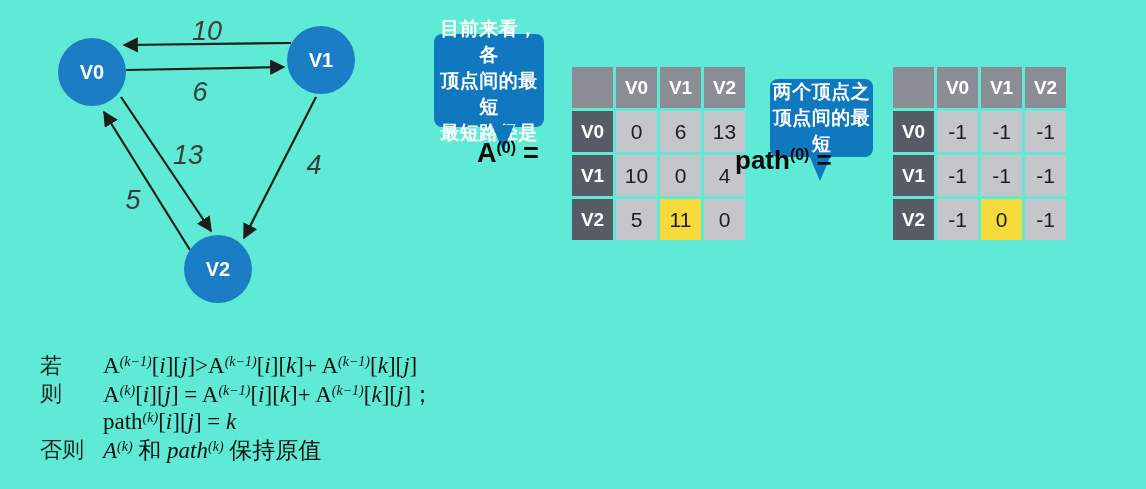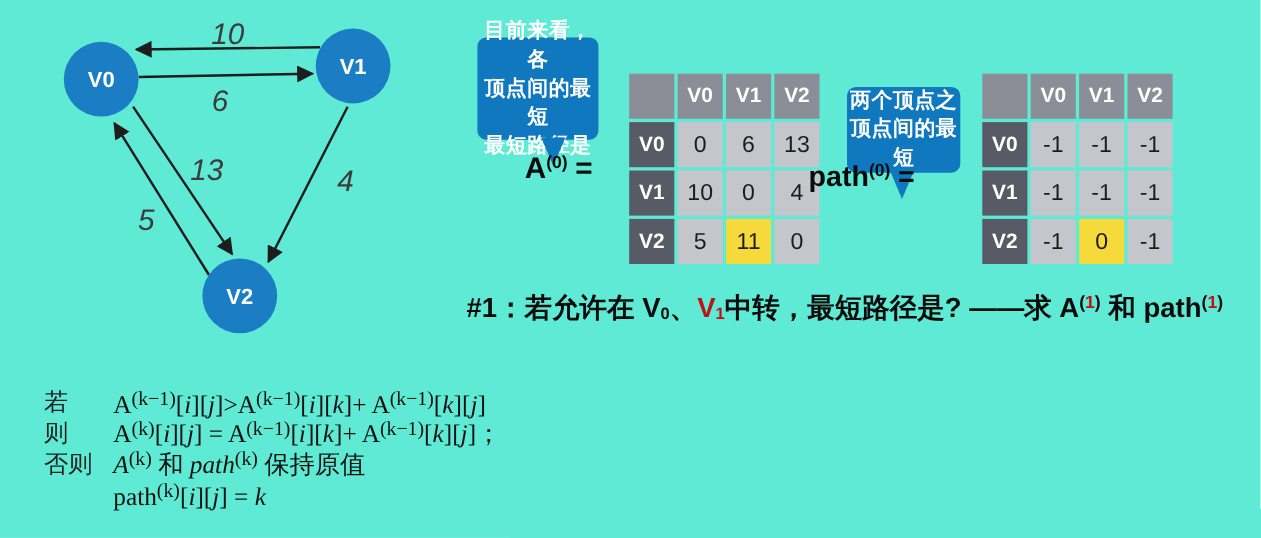--- a/index.html
+++ b/index.html
@@ -55,21 +55,21 @@
   #question .sup{font-size:16px;vertical-align:8px;}
   .red{color:var(--accent-red);}
 
   
   #formula{position:absolute;left:40px;top:352px;}
   .frow{display:flex;align-items:center;height:28px;}
   .flabel{width:63px;font-size:22px;color:#222;flex:none;}
   .fbody{font-family:"Liberation Serif","DejaVu Serif",serif;font-size:23px;color:#111;
          white-space:nowrap;}
   .fbody .it{font-style:italic;}
-  .fbody .supit{font-size:18px;vertical-align:7px;}
+  .fbody .supit{font-size:14px;vertical-align:7px;font-style:italic;}
 </style>
 </head>
 <body>
 
 <div id="canvas">
 
   <svg id="graph" width="400" height="345" viewBox="0 0 400 345">
     <defs>
       <marker id="arrow" viewBox="0 0 10 10" refX="9" refY="5" markerWidth="7" markerHeight="7" orient="auto">
         <path d="M0,0 L10,5 L0,10 z" fill="#1d1d1d"></path>
@@ -143,34 +143,33 @@
       <div class="mcell mhead mrow">V1</div>
       <div class="mcell mdata">-1</div>
       <div class="mcell mdata">-1</div>
       <div class="mcell mdata">-1</div>
       <div class="mcell mhead mrow">V2</div>
       <div class="mcell mdata">-1</div>
       <div class="mcell mdata hl">0</div>
       <div class="mcell mdata">-1</div>
     </div>
 
-  <div id="question"><span>#1：若允许在 </span><span>V</span><span class="sub">0</span><span>、</span><span class="red">V</span><span class="sub red">1</span><span>中转，最短路径是? ——求 </span><span>A</span><span class="sup">(</span><span class="sup red">1</span><span class="sup">)</span><span> 和 </span><span>path</span><span class="sup">(</span><span class="sup red">1</span><span class="sup">)</span></div>
 
   <div id="formula">
     <div class="frow">
       <div class="flabel">若</div>
       <div class="fbody"><span>A</span><span class="supit">(k−1)</span><span>[</span><span class="it">i</span><span>][</span><span class="it">j</span><span>]&gt;A</span><span class="supit">(k−1)</span><span>[</span><span class="it">i</span><span>][</span><span class="it">k</span><span>]+ A</span><span class="supit">(k−1)</span><span>[</span><span class="it">k</span><span>][</span><span class="it">j</span><span>]</span></div>
     </div>
     <div class="frow">
       <div class="flabel">则</div>
       <div class="fbody"><span>A</span><span class="supit">(k)</span><span>[</span><span class="it">i</span><span>][</span><span class="it">j</span><span>] = A</span><span class="supit">(k−1)</span><span>[</span><span class="it">i</span><span>][</span><span class="it">k</span><span>]+ A</span><span class="supit">(k−1)</span><span>[</span><span class="it">k</span><span>][</span><span class="it">j</span><span>]；</span></div>
     </div>
     <div class="frow">
+      <div class="flabel"></div>
+      <div class="fbody"><span>path</span><span class="supit">(k)</span><span>[</span><span class="it">i</span><span>][</span><span class="it">j</span><span>] = </span><span class="it">k</span></div>
+    </div>
+    <div class="frow">
       <div class="flabel">否则</div>
       <div class="fbody"><span class="it">A</span><span class="supit">(k)</span><span> 和 </span><span class="it">path</span><span class="supit">(k)</span><span> 保持原值</span></div>
-    </div>
-    <div class="frow">
-      <div class="flabel"></div>
-      <div class="fbody"><span>path</span><span class="supit">(k)</span><span>[</span><span class="it">i</span><span>][</span><span class="it">j</span><span>] = </span><span class="it">k</span></div>
     </div>
   </div>
 
 </div>
 
 </body></html>

